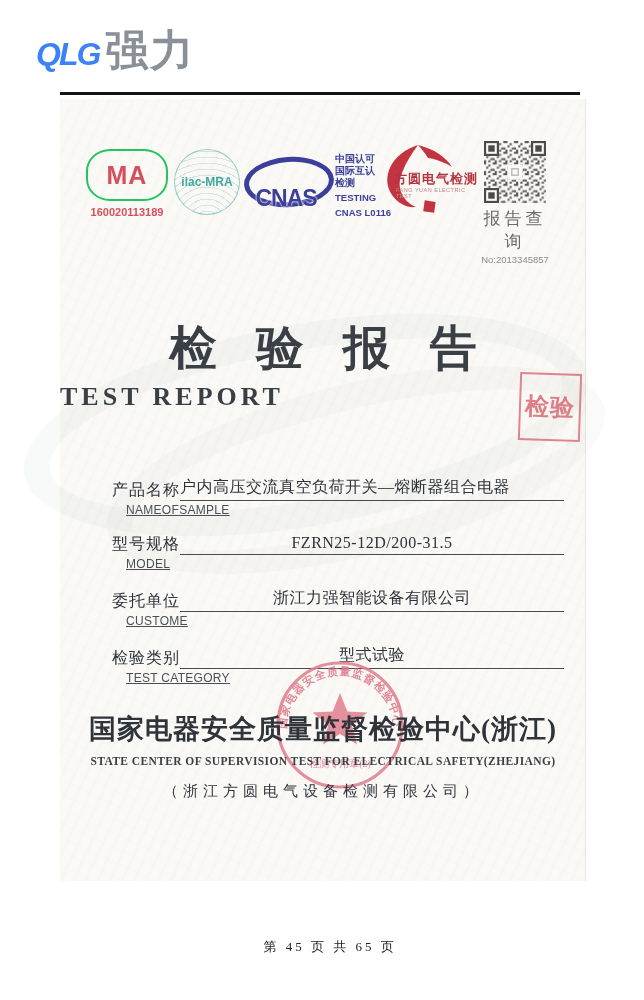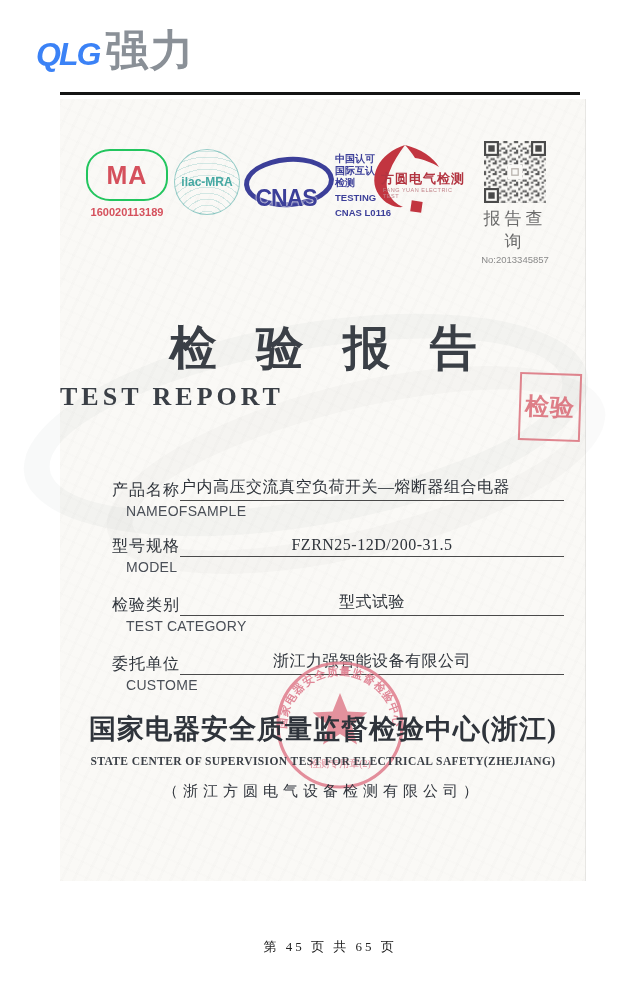--- a/index.html
+++ b/index.html
@@ -38,21 +38,21 @@
   .cnas{position:absolute;left:184px;top:54px;display:flex;gap:7px;}
   .cnas .badge{position:relative;width:84px;height:50px;}
   .cnas .badge .oval{position:absolute;left:0;top:4px;width:80px;height:40px;border:5px solid #3c3f99;
     border-radius:50%;transform:rotate(-4deg);}
   .cnas .badge .txt{position:absolute;left:2px;top:11px;width:80px;text-align:center;
     font-family:"Liberation Sans",sans-serif;font-weight:900;font-size:23px;color:#3c3f99;letter-spacing:-1px;
     text-shadow:0 0 2px #faf9f6, 0 0 2px #faf9f6;margin-top:21px;}
   .cnas .side{font-family:"Liberation Sans",sans-serif;color:#3c3f99;}
   .cnas .side .cnline{font-size:10px;line-height:12px;font-weight:700;}
   .cnas .side .sub{font-size:9.5px;font-weight:800;line-height:12px;margin-top:3px;}
-  .fy{position:absolute;left:299px;top:44px;width:110px;height:80px;}
+  .fy{position:absolute;left:312px;top:44px;width:110px;height:80px;}
   .fy svg{position:absolute;left:0;top:0;}
   .fy .lbl{position:absolute;left:22px;top:27px;font-size:13px;font-weight:700;color:#b23440;letter-spacing:1px;}
   .fy .sub{position:absolute;left:24px;top:44px;font-size:5.5px;color:#c2848a;letter-spacing:.5px;
     font-family:"Liberation Sans",sans-serif;}
   .qr{position:absolute;left:420px;top:42px;width:70px;text-align:center;}
   .qr svg{display:block;margin:0 auto;}
   .qr .cap{margin-top:4px;font-size:17px;color:#6b6b6b;letter-spacing:4px;}
   .qr .num{font-size:9.5px;color:#8a8a8a;font-family:"Liberation Sans",sans-serif;margin-top:1px;}
   
   .title-cn{position:absolute;left:0;top:218px;width:100%;text-align:center;
@@ -64,22 +64,22 @@
     transform:rotate(2deg);display:flex;align-items:center;justify-content:center;overflow:hidden;}
   .cstamp span{font-size:24px;font-weight:700;color:rgba(215,95,108,.8);letter-spacing:1px;white-space:nowrap;}
   
   .form{position:absolute;left:52px;top:378px;width:452px;}
   .frow{position:relative;margin-bottom:17px;}
   .fline{display:flex;align-items:flex-end;}
   .flabel{font-size:16px;color:#2e333a;white-space:nowrap;letter-spacing:1px;}
   .fvalue{flex:1;border-bottom:1.2px solid #4a4a4a;font-size:16px;color:#2e333a;
     text-align:center;padding-bottom:2px;white-space:nowrap;letter-spacing:.5px;}
   .fvalue.left{text-align:left;}
-  .fsub{font-size:14px;color:#4a4f57;letter-spacing:.3px;margin:2px 0 0 14px;
-    font-family:"Liberation Sans",sans-serif;}
+  .fsub{font-size:12px;color:#4a4f57;letter-spacing:.3px;margin:2px 0 0 14px;
+    font-family:"Liberation Sans",sans-serif;text-decoration:underline;}
   
   .issuer{position:absolute;left:0;top:556px;width:100%;height:226px;}
   .stamp{position:absolute;left:210px;top:0;opacity:.85;}
   .iss-cn{position:absolute;left:0;top:56px;width:100%;text-align:center;
     font-size:27px;font-weight:700;color:#2f343b;letter-spacing:1px;z-index:2;}
   .iss-en{position:absolute;left:0;top:100px;width:100%;text-align:center;
     font-size:11.5px;font-weight:700;color:#3a3f46;letter-spacing:.4px;z-index:2;}
   .iss-sub{position:absolute;left:0;top:127px;width:100%;text-align:center;
     font-size:15px;color:#30353c;letter-spacing:5px;z-index:2;}
   
@@ -189,31 +189,31 @@
     </div>
     <div class="frow">
       <div class="fline">
         <span class="flabel">型号规格</span>
         <span class="fvalue">FZRN25-12D/200-31.5</span>
       </div>
       <div class="fsub">MODEL</div>
     </div>
     <div class="frow">
       <div class="fline">
+        <span class="flabel">委托单位</span>
+        <span class="fvalue">浙江力强智能设备有限公司</span>
+      </div>
+      <div class="fsub">CUSTOME</div>
+    </div>
+    <div class="frow">
+      <div class="fline">
         <span class="flabel">检验类别</span>
         <span class="fvalue">型式试验</span>
       </div>
       <div class="fsub">TEST CATEGORY</div>
-    </div>
-    <div class="frow">
-      <div class="fline">
-        <span class="flabel">委托单位</span>
-        <span class="fvalue">浙江力强智能设备有限公司</span>
-      </div>
-      <div class="fsub">CUSTOME</div>
     </div>
   </div>
 
   <div class="issuer">
     <svg class="stamp" width="140" height="140" viewBox="0 0 140 140">
       <defs>
         <path id="ringpath" d="M 16,74 A 54,54 0 1 1 124,74" fill="none"></path>
       </defs>
       <circle cx="70" cy="70" r="62" fill="none" stroke="#e07c8c" stroke-width="3.2"></circle>
       <text font-size="11" fill="#dd7588" font-weight="bold" letter-spacing="1">

